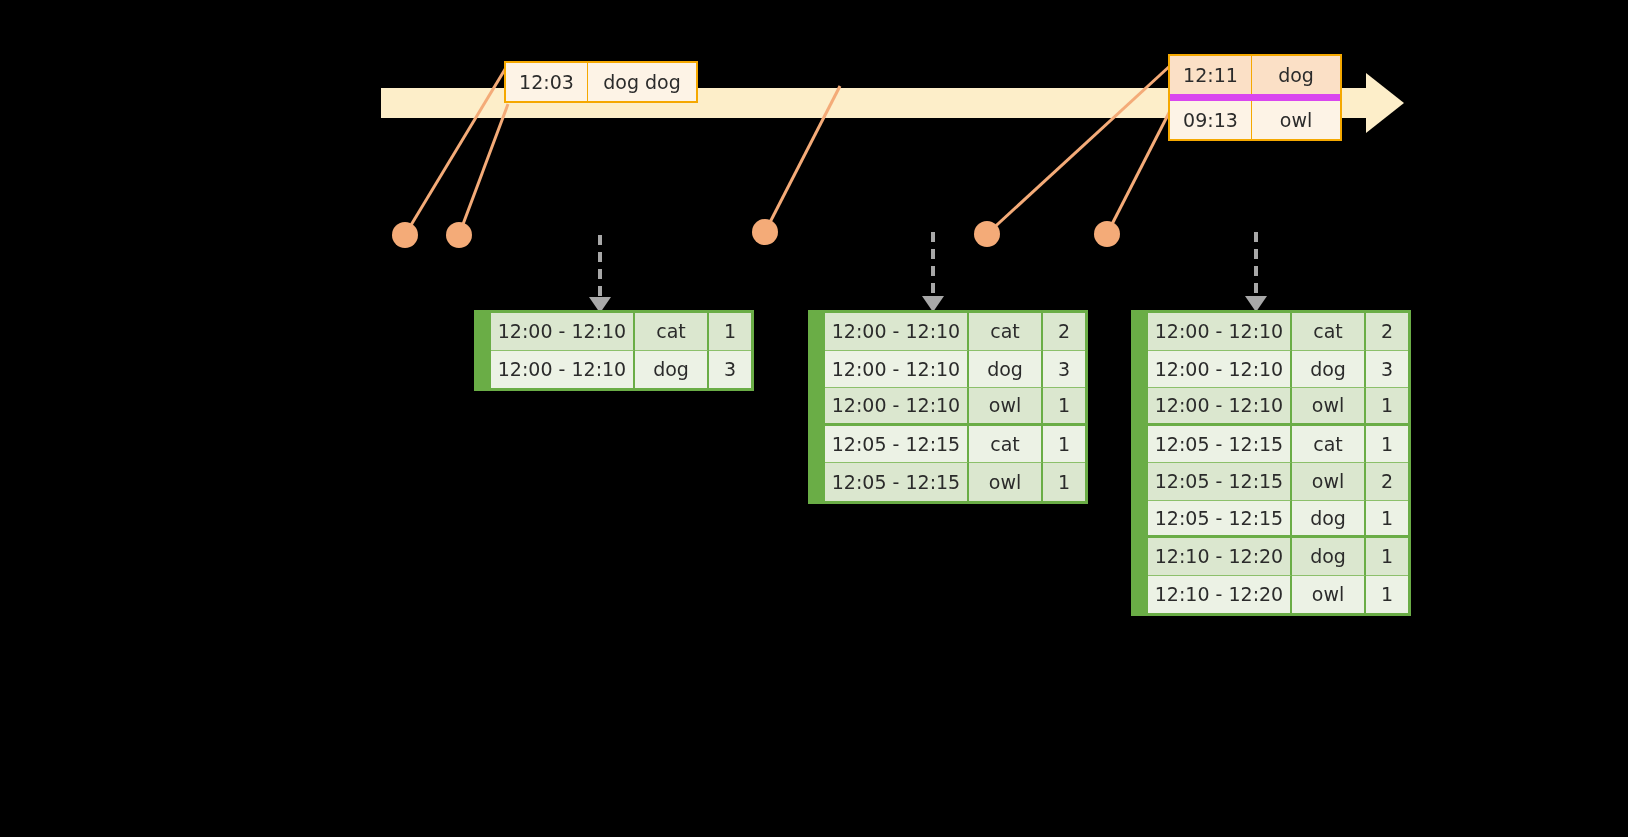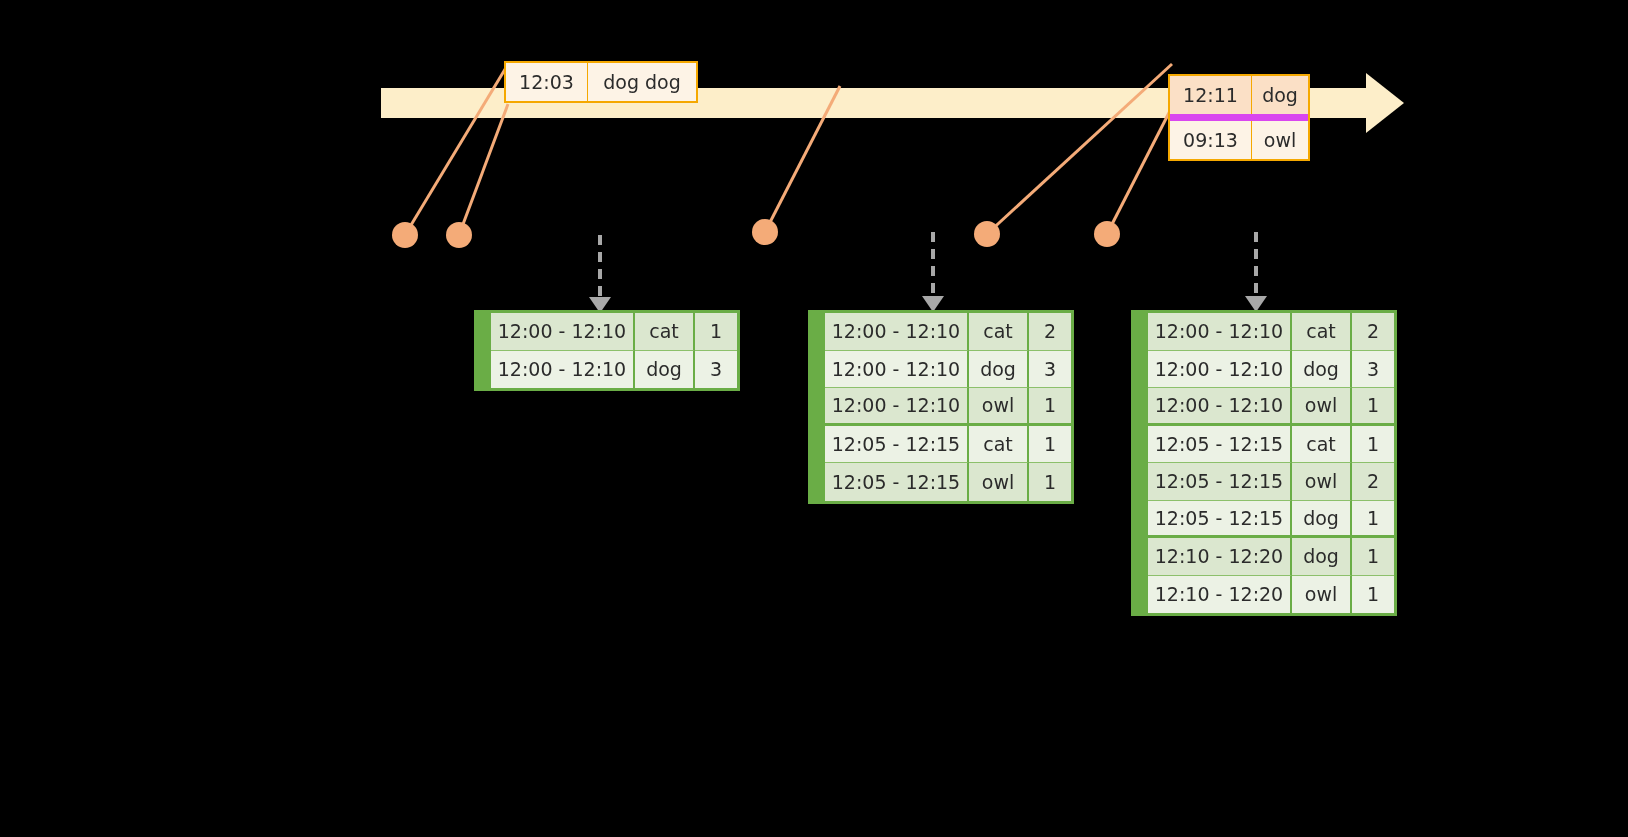--- a/index.html
+++ b/index.html
@@ -107,21 +107,21 @@
     background: #ecf2e5;
     box-sizing: border-box;
     border-right: 2px solid #6aad46;
     border-bottom: 1px solid #8cc06b;
   }
   .res-row:last-child .res-cell { border-bottom: none; }
   .res-cell:last-child { border-right: none; }
   .res-row.shade .res-cell { background: #dbe7cf; }
   .res-row.group-end .res-cell { border-bottom: 3px solid #6aad46; }
   .res-cell.window { width: 144px; }
-  .res-cell.key { width: 60px; }
+  .res-cell.key { width: 74px; }
   .res-cell.count { width: 42px; }
 
   
   .dashed-arrow {
     position: absolute;
     width: 4px;
   }
   .dashed-arrow .stem {
     position: absolute;
     left: 0;
@@ -164,21 +164,21 @@
   </svg>
 
   <div class="event-box" style="left:504px; top:61px; width:194px;">
     <div class="event-row">
       <div class="event-cell time">12:03</div>
       <div class="event-cell payload">dog dog</div>
     </div>
   </div>
 
 
-  <div class="event-box" style="left:1168px; top:74px; width:142px;">
+  <div class="event-box" style="left:1168px; top:54px; width:174px;">
     <div class="event-row shade">
       <div class="event-cell time">12:11</div>
       <div class="event-cell payload">dog</div>
     </div>
     <div class="event-row">
       <div class="event-cell time">09:13</div>
       <div class="event-cell payload">owl</div>
     </div>
   </div>
 

